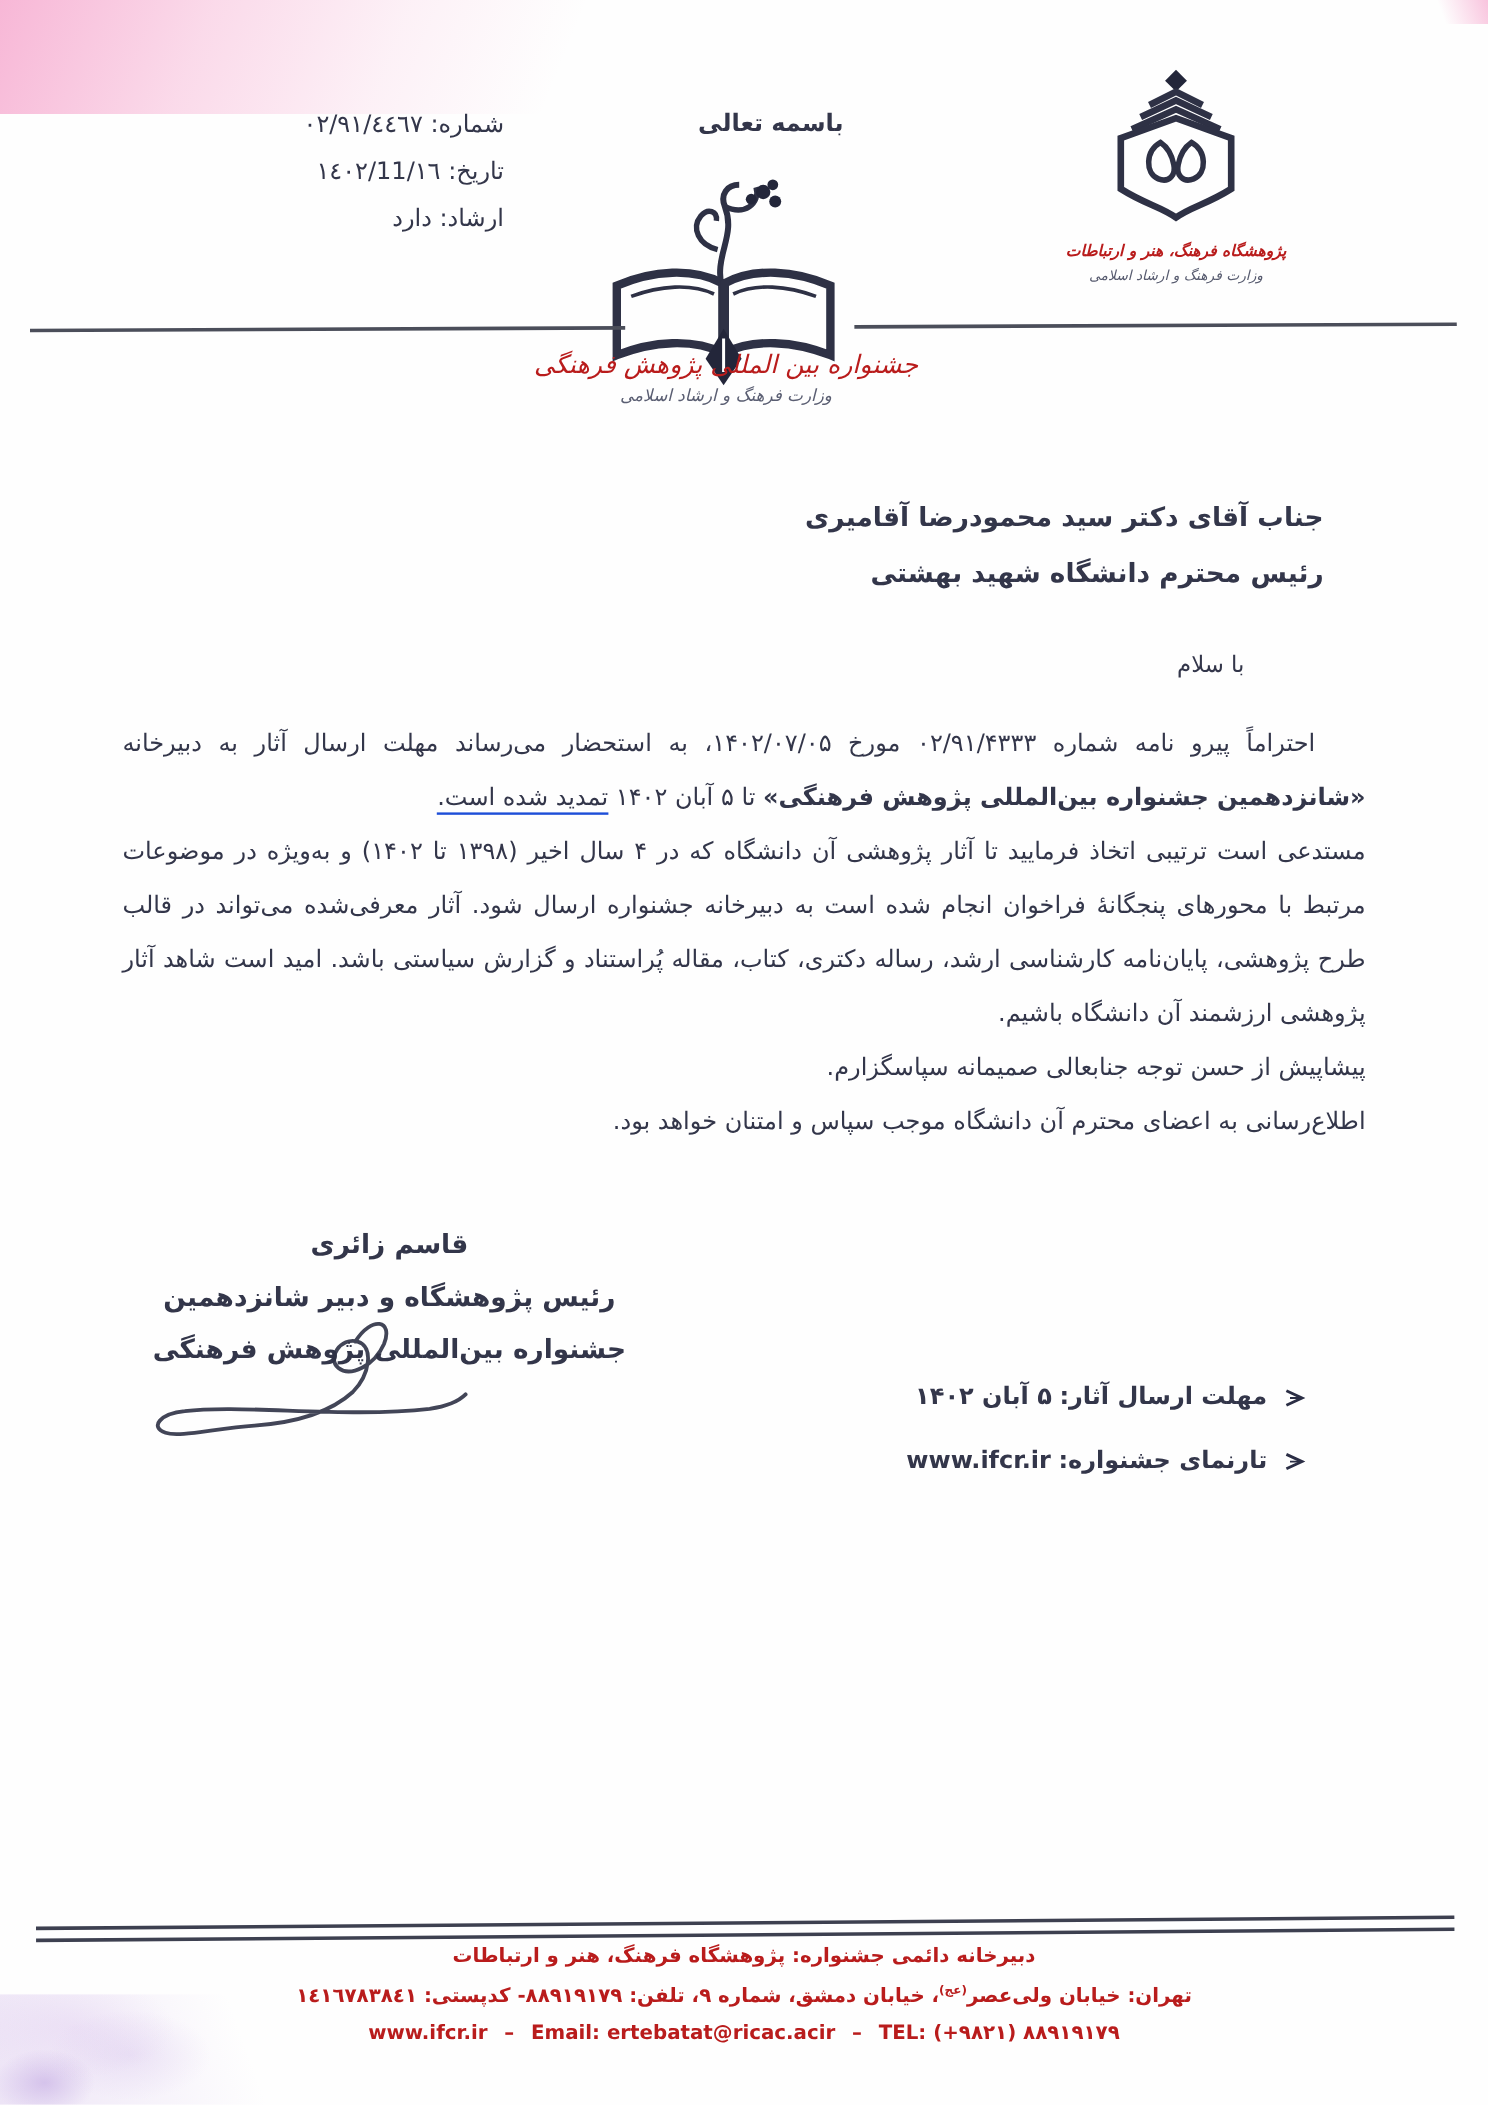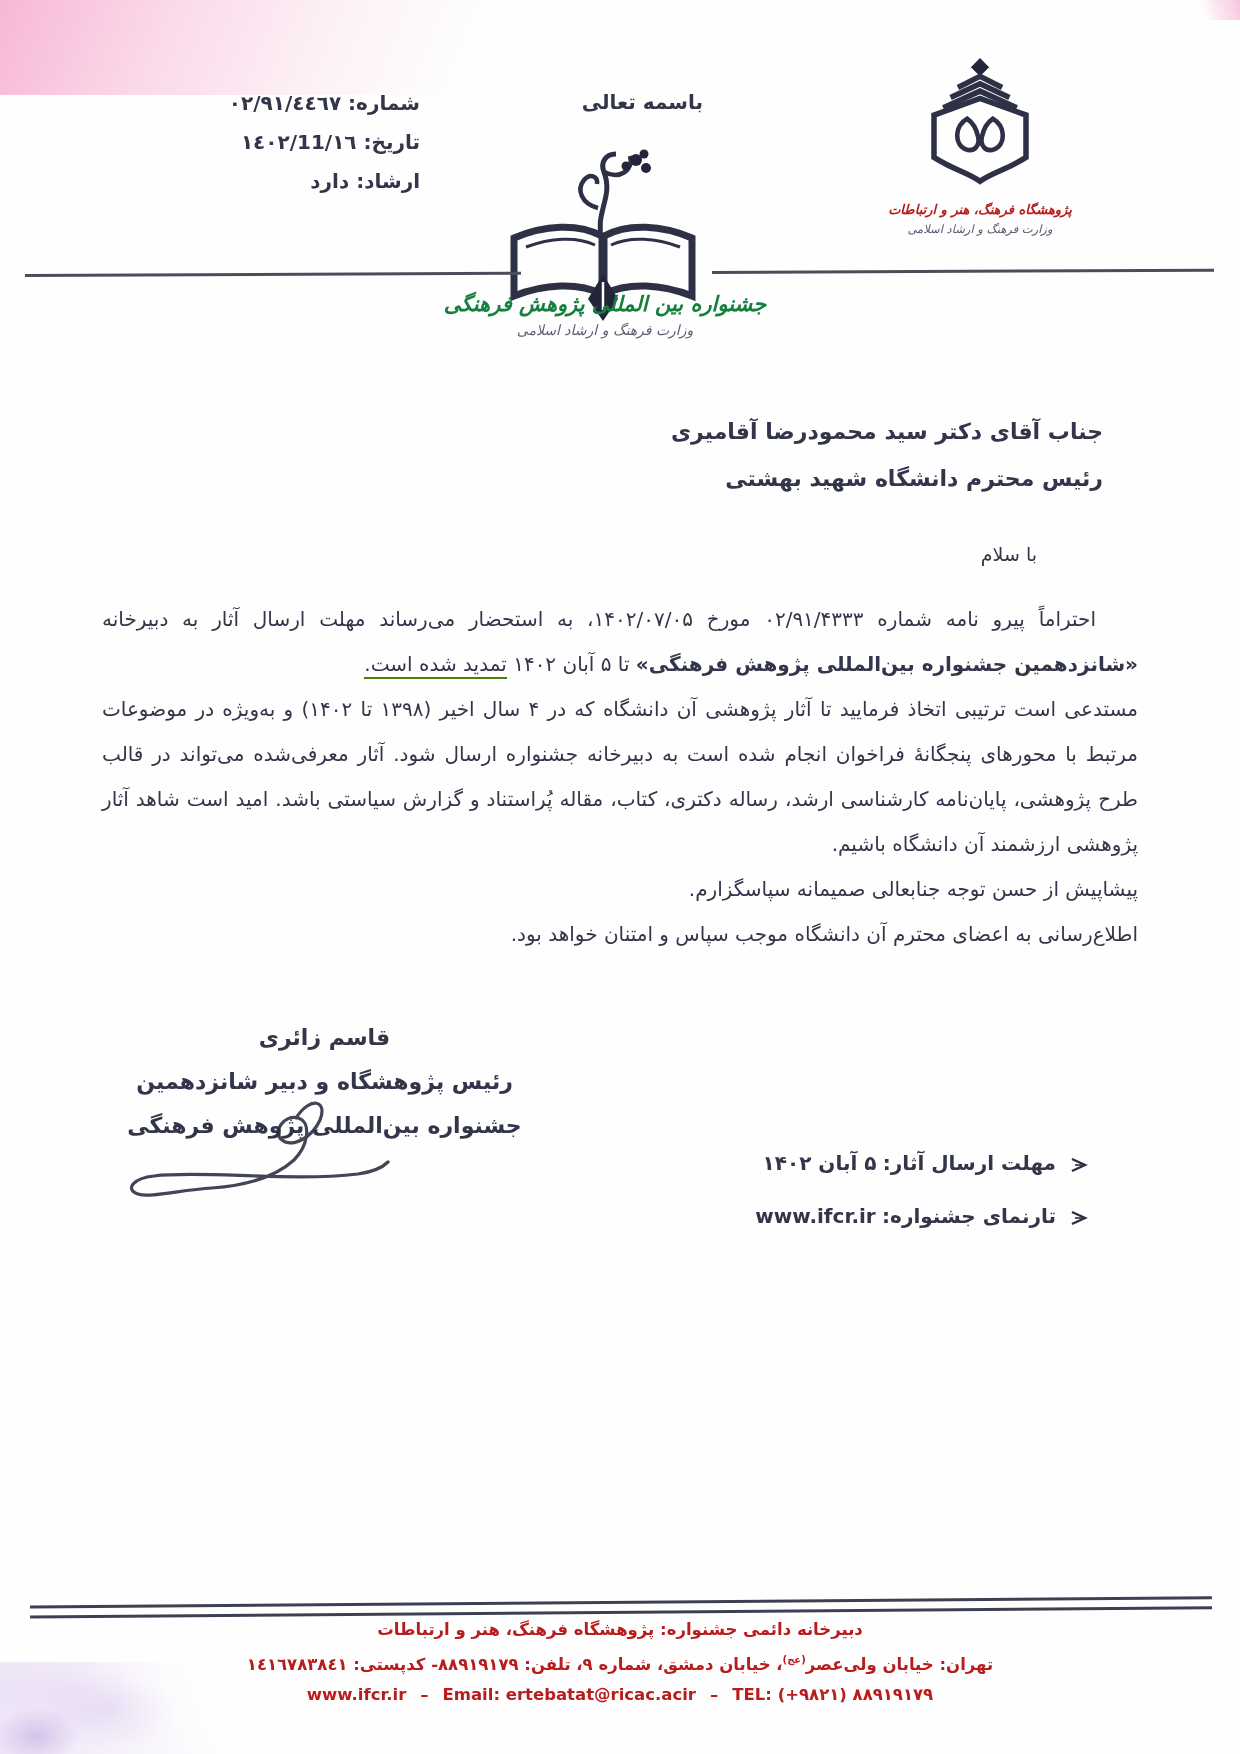--- a/index.html
+++ b/index.html
@@ -30,31 +30,31 @@
     background:
       radial-gradient(60px 40px at 12% 80%, rgba(168,132,214,.38), rgba(168,132,214,0) 70%),
       radial-gradient(90px 50px at 35% 55%, rgba(190,160,225,.22), rgba(190,160,225,0) 75%),
       radial-gradient(120px 60px at 20% 30%, rgba(205,170,230,.20), rgba(205,170,230,0) 70%),
       linear-gradient(70deg, rgba(186,150,222,.25), rgba(186,150,222,0) 65%);
     pointer-events:none;
   }
 
   
   .meta{ position:absolute; top:84px; right:820px; width:300px; text-align:right;
-         font-weight:bold; font-size:20px; line-height:39px; letter-spacing:.2px;}
+         font-weight:normal; font-size:20px; line-height:39px; letter-spacing:.2px;}
   .meta .row span{ display:inline; }
 
   
   .bismillah{ position:absolute; top:90px; left:533px; width:170px; text-align:right;
               font-weight:bold; font-size:20px; }
 
   
   .festival-logo{ position:absolute; left:498px; top:146px; width:210px; height:176px; }
   .festival-callig{ position:absolute; left:425px; top:292px; width:360px; text-align:center; }
-  .festival-callig .t1{ font-size:21px; font-weight:bold; font-style:italic; color:#15803d; letter-spacing:.5px;}
+  .festival-callig .t1{ font-size:21px; font-weight:normal; font-style:italic; color:#b91c1c; letter-spacing:.5px;}
   .festival-callig .t2{ font-size:14px; font-style:italic; color:#5a5e72; margin-top:6px;}
 
   
   .institute{ position:absolute; left:830px; top:58px; width:300px; text-align:center; }
   .institute svg{ width:150px; height:138px; }
   .institute .n1{ font-size:13px; font-style:italic; font-weight:bold; color:#b91c1c; margin-top:2px;}
   .institute .n2{ font-size:11.5px; font-style:italic; color:#565a6e; margin-top:5px;}
 
   
   .divider{ position:absolute; left:0; top:274px; width:1240px; height:4px;
@@ -67,21 +67,21 @@
   .recipient{ position:absolute; top:408px; right:137px; width:620px; text-align:right;
               font-weight:bold; font-size:22px; line-height:47px; }
 
   .salutation{ position:absolute; top:543px; right:203px; font-size:19px; }
 
   
   .body-text{ position:absolute; top:597px; right:102px; width:1036px;
               font-size:20px; line-height:45px; text-align:justify; text-align-last:right; }
   .body-text p{ margin:0; }
   .body-text .indent{ text-indent:42px; }
-  .u{ border-bottom:2px solid #4d7c0f; padding-bottom:1px; }
+  .u{ border-bottom:2px solid #1d4ed8; padding-bottom:1px; }
   b, strong{ font-weight:bold; }
 
   
   .sig-block{ position:absolute; top:1016px; right:693px; width:445px; text-align:center;
               font-weight:bold; font-size:22px; line-height:44px; }
   .sig-scribble{ position:absolute; left:120px; top:1088px; width:300px; height:125px; }
 
   
   .notes{ position:absolute; top:1138px; right:152px; width:460px; font-size:20px; line-height:50px; text-align:right;}
   .notes .item{ white-space:nowrap; }

